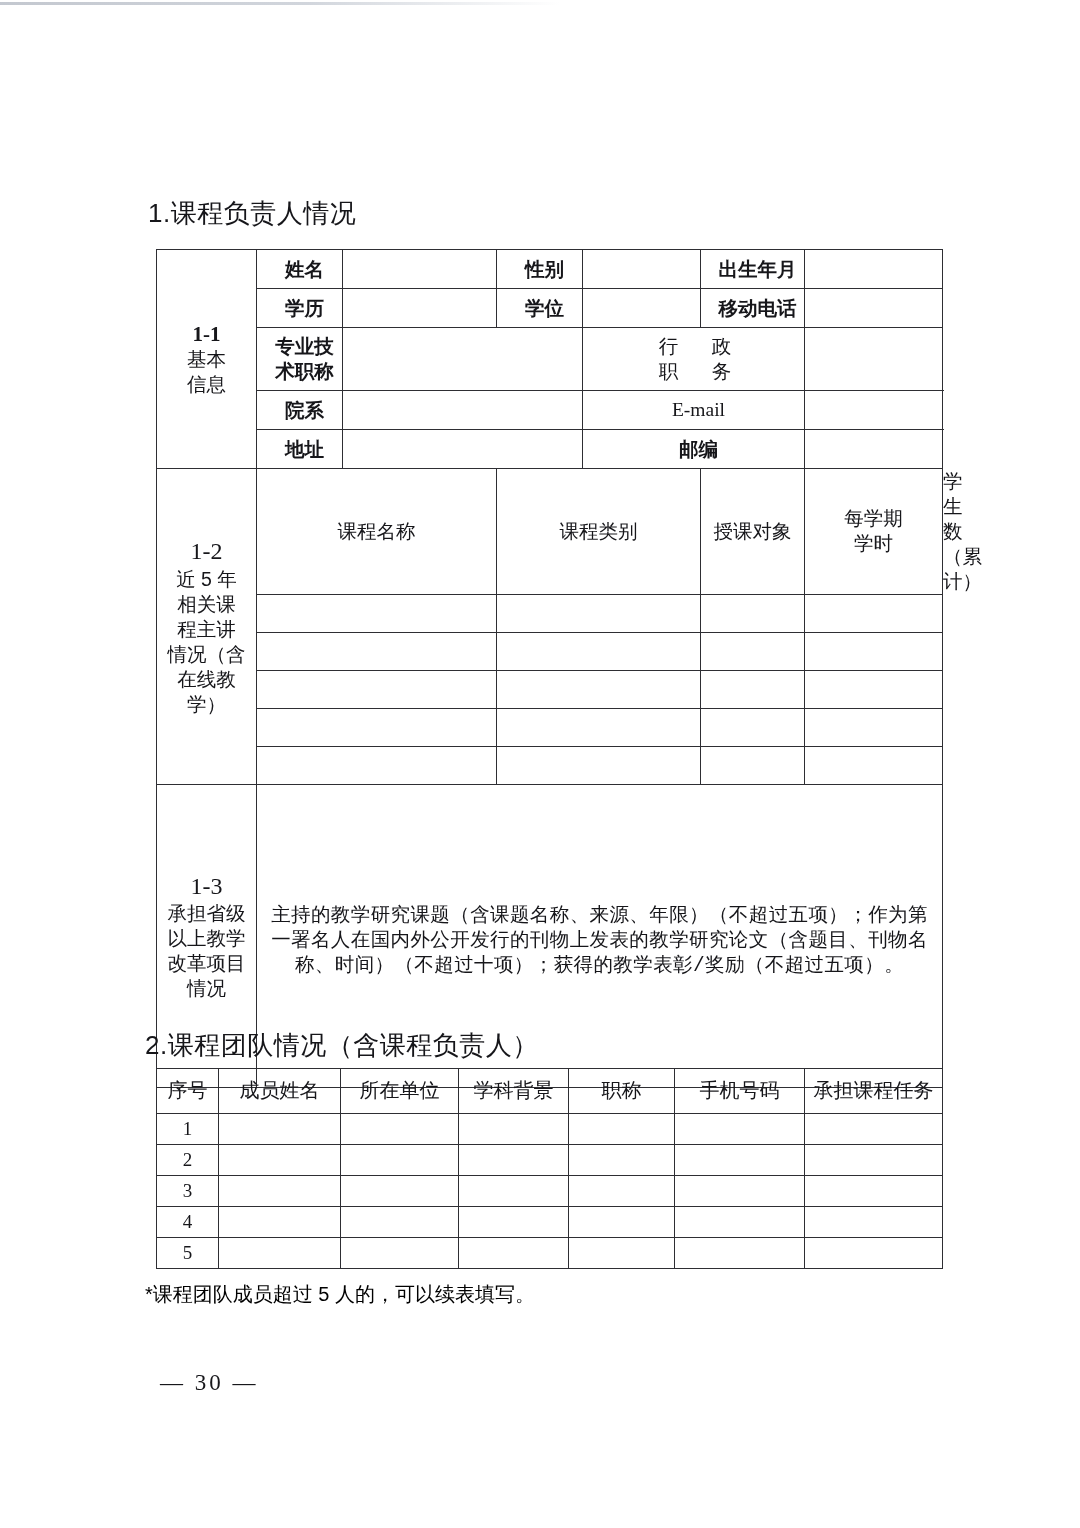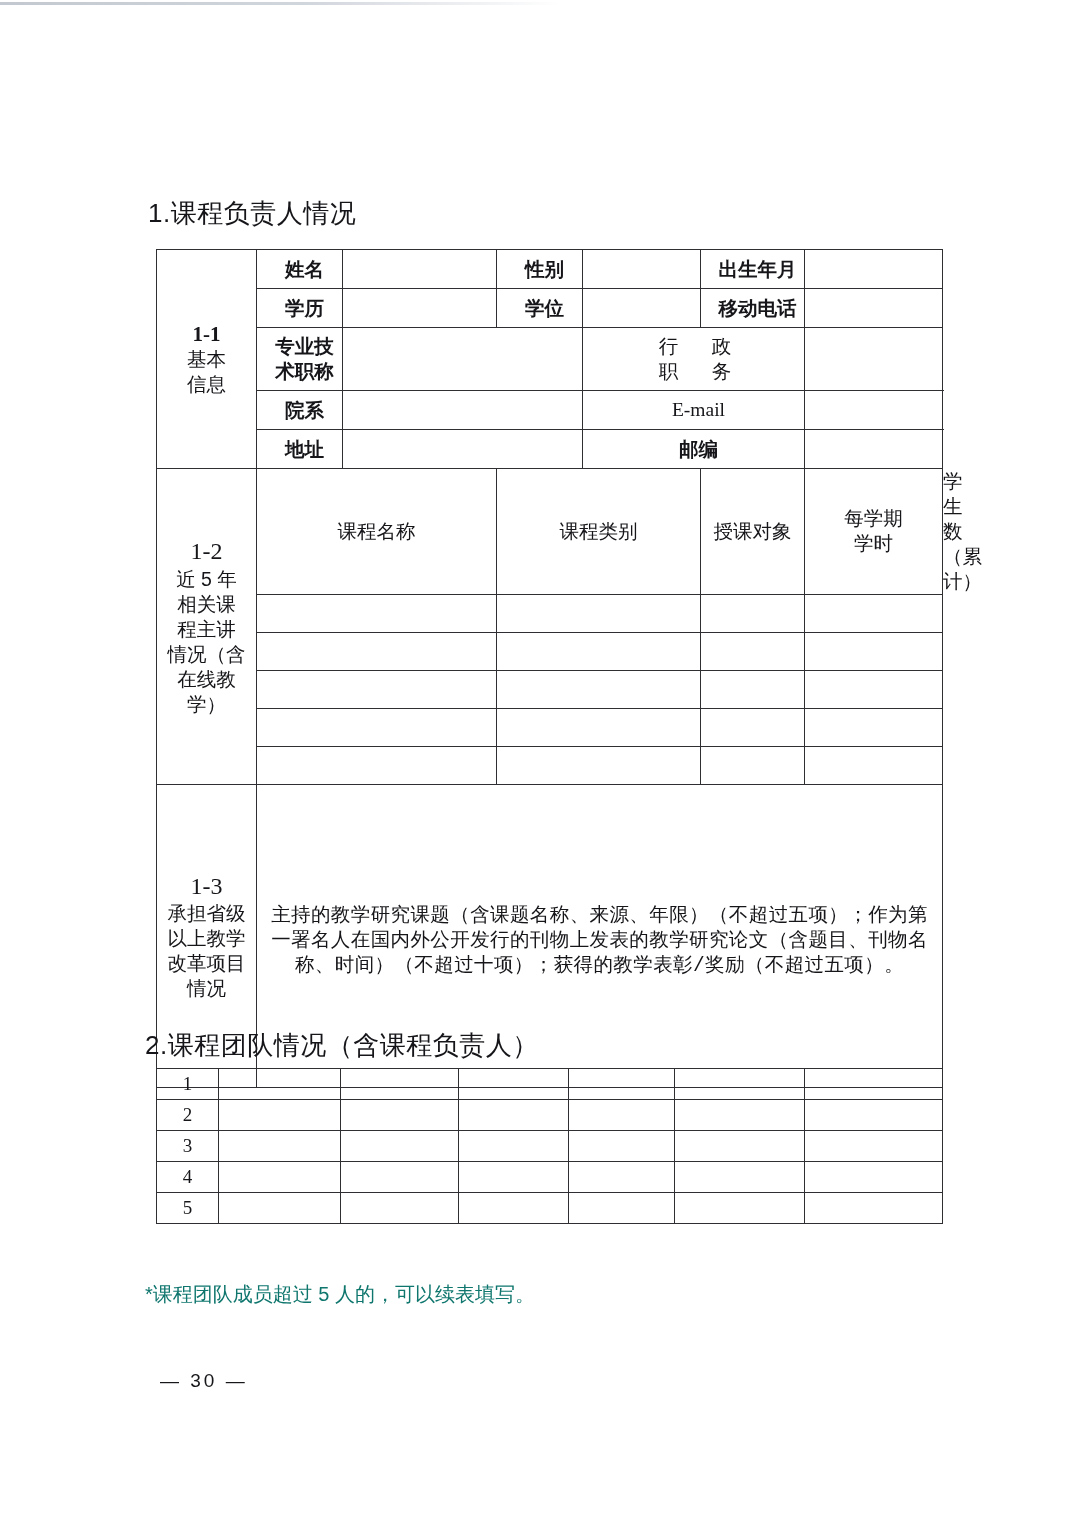--- a/index.html
+++ b/index.html
@@ -128,29 +128,29 @@
   #table-2 td.idx {
     font-family: "Liberation Serif", serif;
     font-size: 19px;
   }
 
   .footnote {
     position: absolute;
     left: 145px;
     top: 1281px;
     font-size: 20px;
-    color: #0f766e;
+    color: #000000;
     white-space: nowrap;
   }
   .page-number {
     position: absolute;
     left: 160px;
     top: 1370px;
-    font-family: Liberation Sans, sans-serif;
-    font-size: 19px;
+    font-family: Liberation Serif, serif;
+    font-size: 23px;
     letter-spacing: 3px;
     color: #17171b;
     white-space: nowrap;
   }
 </style>
 </head>
 <body>
 
 <div class="scan-edge"></div>
 
@@ -298,20 +298,29 @@
       <col style="width:62px">
       <col style="width:122px">
       <col style="width:118px">
       <col style="width:110px">
       <col style="width:106px">
       <col style="width:130px">
       <col style="width:138px">
     </colgroup>
     <tbody>
       <tr>
+        <td class="h">序号</td>
+        <td class="h">成员姓名</td>
+        <td class="h">所在单位</td>
+        <td class="h">学科背景</td>
+        <td class="h">职称</td>
+        <td class="h">手机号码</td>
+        <td class="h">承担课程任务</td>
+      </tr>
+      <tr>
         <td class="idx">1</td>
         <td></td>
         <td></td>
         <td></td>
         <td></td>
         <td></td>
         <td></td>
       </tr>
       <tr>
         <td class="idx">2</td>

